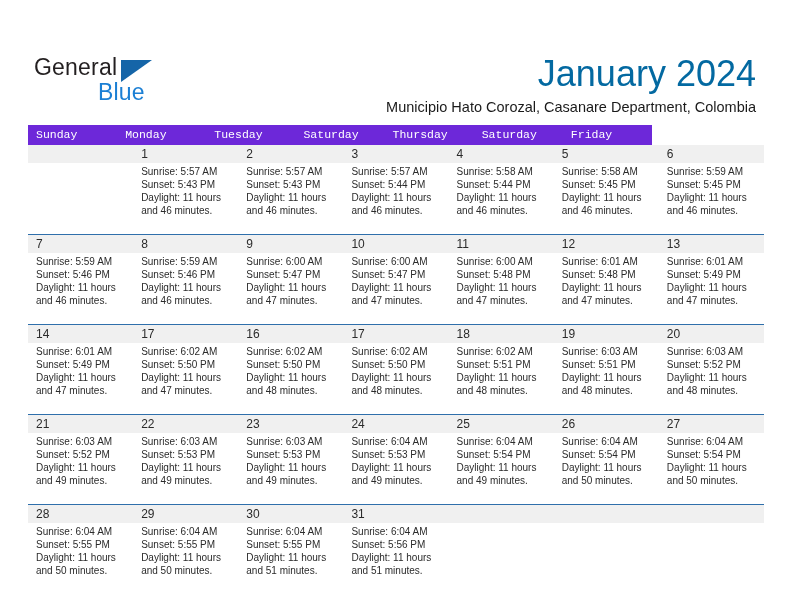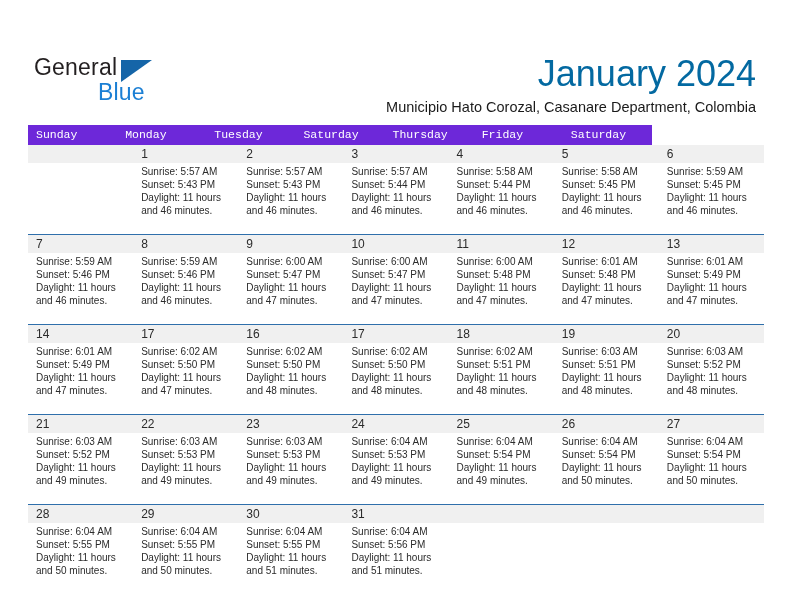--- a/index.html
+++ b/index.html
@@ -166,22 +166,22 @@
     <div class="subtitle">Municipio Hato Corozal, Casanare Department, Colombia</div>
   </div>
 
   <div class="calendar">
     <div class="weekday-row" id="weekday-row">
         <div class="weekday-cell">Sunday</div>
         <div class="weekday-cell">Monday</div>
         <div class="weekday-cell">Tuesday</div>
         <div class="weekday-cell">Saturday</div>
         <div class="weekday-cell">Thursday</div>
+        <div class="weekday-cell">Saturday</div>
         <div class="weekday-cell">Friday</div>
-        <div class="weekday-cell">Saturday</div>
       </div>
     <div id="weeks-container">
         <div class="week-row first">
           <div class="day-cell empty">
             <div class="day-number"></div>
             <div class="day-info">
               <div></div>
               <div></div>
               <div></div>
               <div></div>

